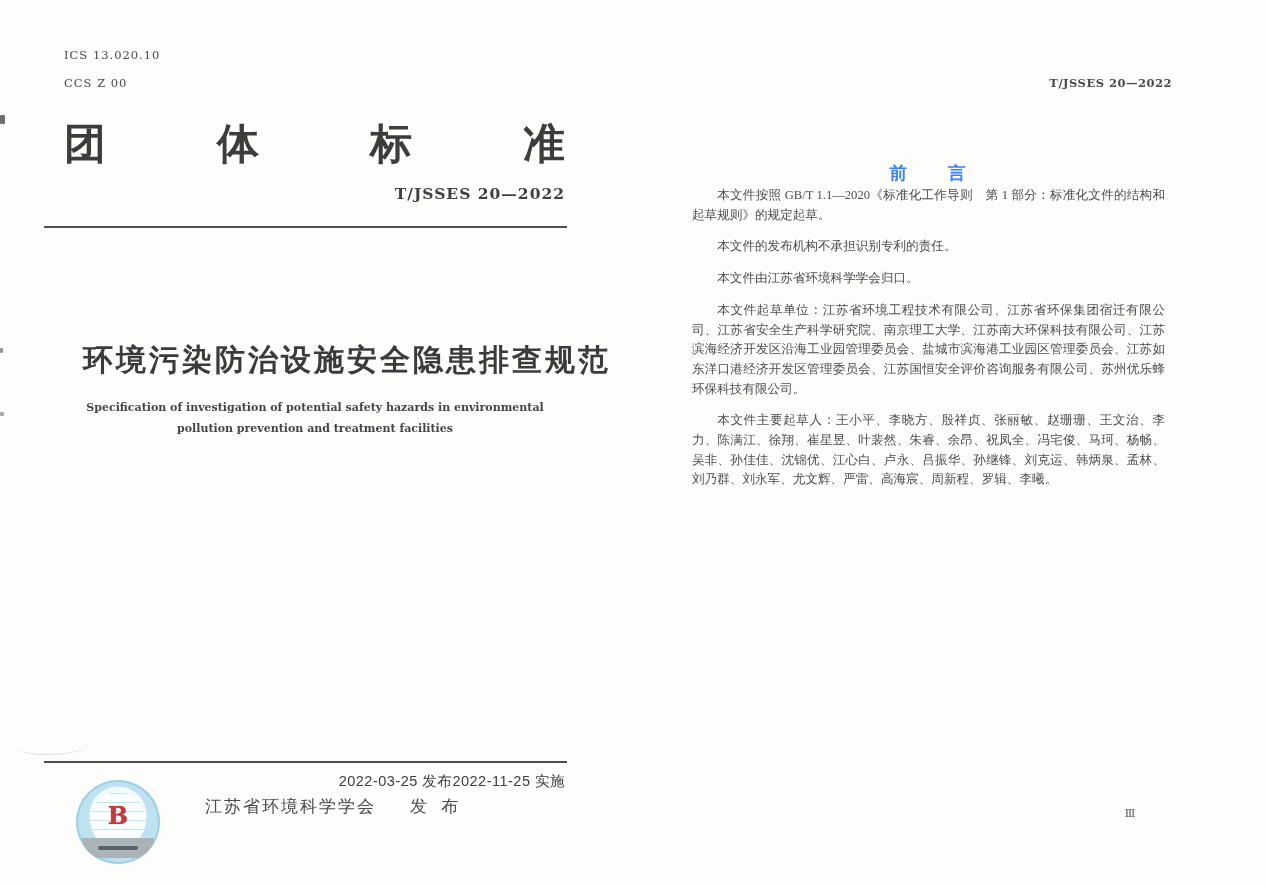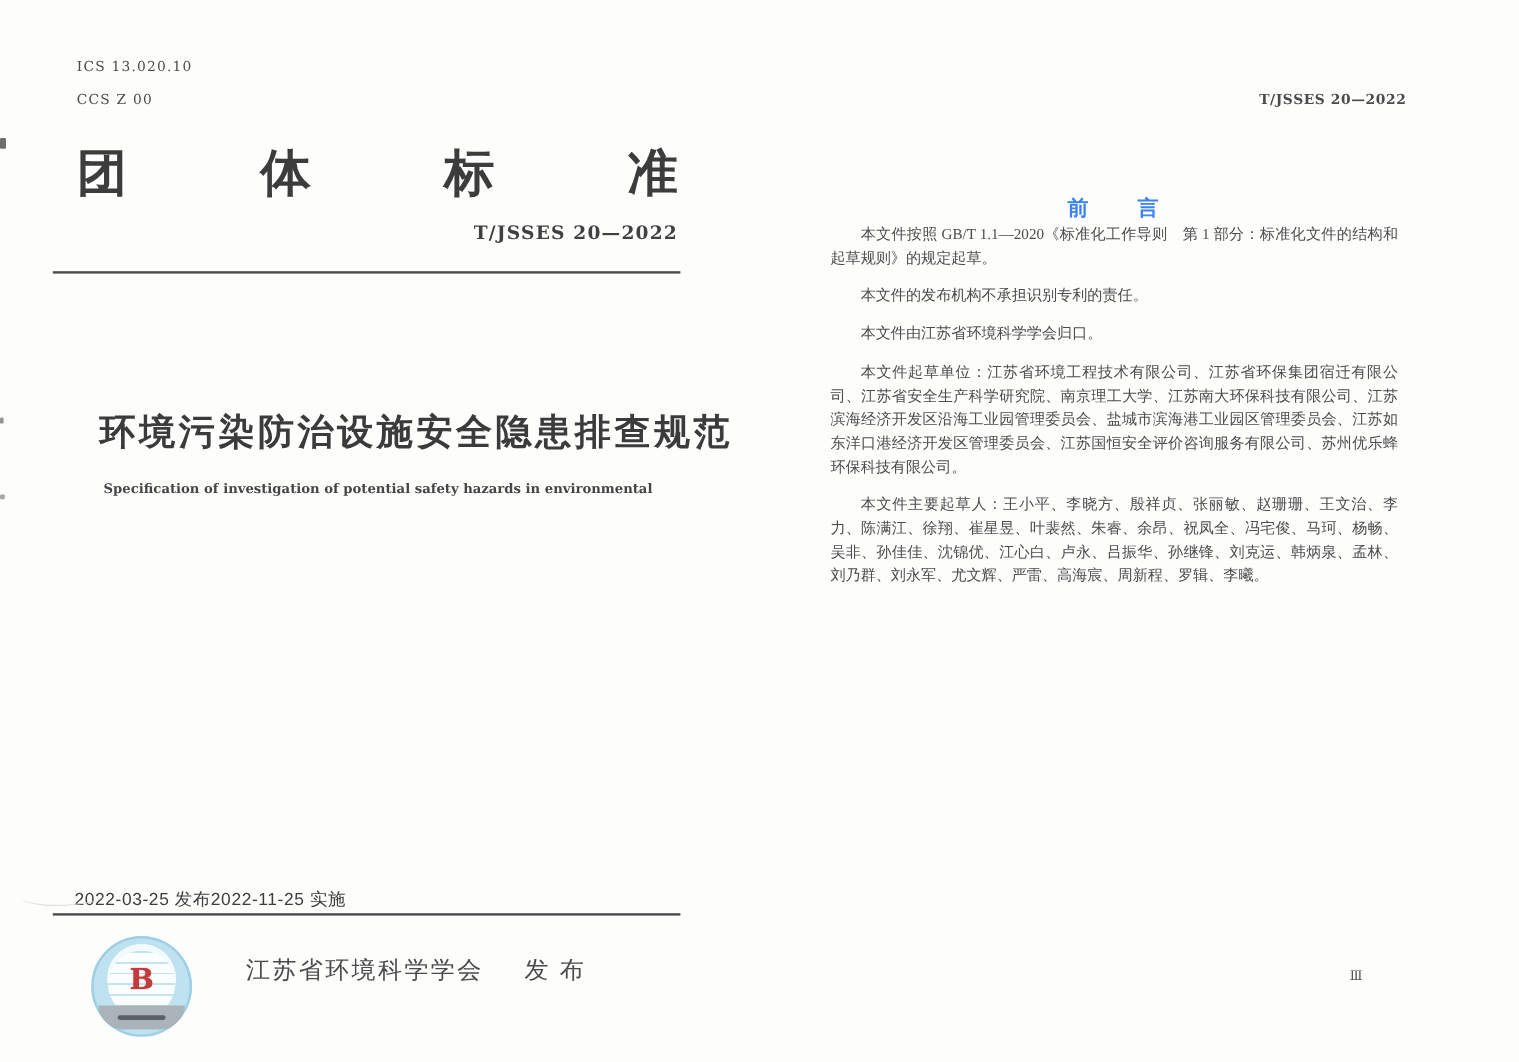--- a/index.html
+++ b/index.html
@@ -35,30 +35,30 @@
     left:50px;top:340px;width:530px;text-align:center;
     font-family:"Liberation Sans","DejaVu Sans",sans-serif;
     font-size:30px;font-weight:700;letter-spacing:3px;color:#3b3b3b;margin-left:32px;
   }
   .title-en{
     left:50px;top:397px;width:530px;text-align:center;
     font-size:11px;font-weight:700;line-height:21px;color:#454545;
     font-family:"DejaVu Serif",serif;
   }
   .date-row{
-    left:62px;top:740px;width:503px;
-    display:flex;justify-content:flex-start;
+    left:62px;top:772px;width:503px;
+    display:flex;justify-content:flex-end;
     font-family:"Liberation Sans","DejaVu Sans",sans-serif;
     font-size:14.5px;color:#3d3d3d;letter-spacing:0.5px;
   }
   .rule-bottom{left:44px;top:761px;width:523px;}
   .publisher-row{
     left:205px;top:795px;width:330px;
-    font-family:Liberation Sans, sans-serif;
-    font-size:20px;color:#4a4a4a;letter-spacing:2px;
+    font-family:Liberation Mono, monospace;
+    font-size:17px;color:#4a4a4a;letter-spacing:2px;
     display:flex;gap:34px;text-align:right;
   }
   
   .seal{
     left:76px;top:780px;width:84px;height:84px;border-radius:50%;
     background:radial-gradient(circle at 50% 42%, #f2fafd 0 44%, #bfe2f0 45% 100%);
     box-shadow:inset 0 0 0 2px #9ecfe4;
     overflow:hidden;
   }
   .seal .globe{
@@ -129,20 +129,21 @@
 </div>
 
 <div class="abs std-number-cover">T/JSSES 20—2022</div>
 
 <div class="abs rule rule-top"></div>
 
 <div class="abs title-zh">环境污染防治设施安全隐患排查规范</div>
 
 <div class="abs title-en">
   <div>Specification of investigation of potential safety hazards in environmental</div>
+  <div>pollution prevention and treatment facilities</div>
 </div>
 
 <div class="abs date-row">
   <span>2022-03-25 发布</span>
   <span>2022-11-25 实施</span>
 </div>
 
 <div class="abs rule rule-bottom"></div>
 
 <div class="abs seal">

